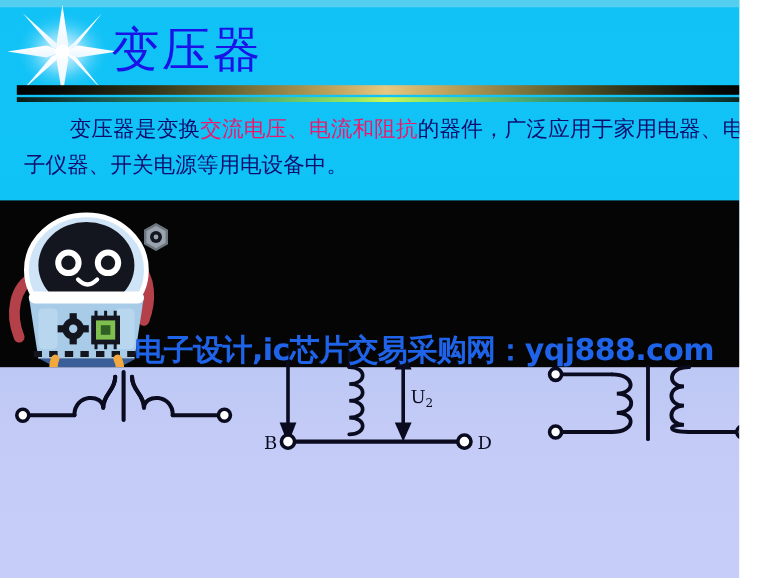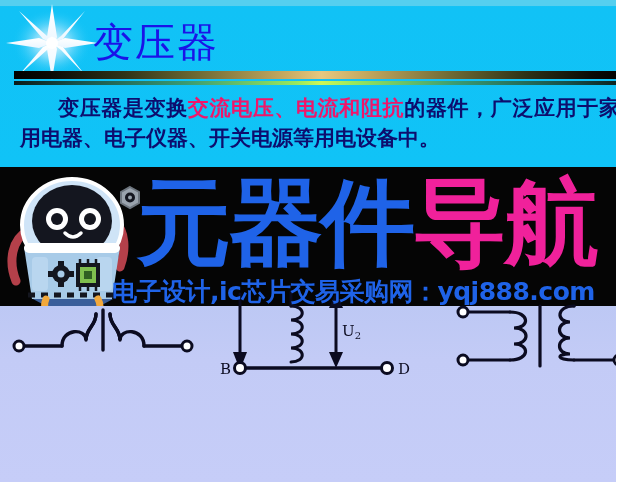--- a/index.html
+++ b/index.html
@@ -62,26 +62,26 @@
     background: linear-gradient(to right,
       #0b1a17 0%, #17504a 10%, #3a9a72 28%,
       #9ae85e 46%, #cdf757 50%, #9ae85e 55%,
       #3a9a72 72%, #17504a 90%, #0b1a17 100%);
   }
 
   
   .body-text {
     position: absolute; left: 20px; top: 93px; width: 600px;
     font-family: "DejaVu Serif", "Liberation Serif", serif;
-    font-size: 21px;
+    font-size: 18px;
     line-height: 30px;
     color: #0d0d6e;
     text-align: justify;
     text-indent: 38px;
-    font-weight: 700;
+    font-weight: 400;
     letter-spacing: 0px;
   }
   .body-text .hl { color: #f0166a; }
 
   
   .wm-band {
     position: absolute; left: 0; top: 167px; width: 640px; height: 139px;
     background: #050505;
     overflow: hidden;
   }
@@ -223,21 +223,20 @@
         <path d="M96 130 C101 140 95 146 87 142" stroke="#f2a83c" stroke-width="7" fill="none" stroke-linecap="round"></path>
 
         <g transform="translate(118,18)">
           <polygon points="10,0 19,5 19,16 10,21 1,16 1,5" fill="#9aa3ad" stroke="#6d757e" stroke-width="2"></polygon>
           <circle cx="10" cy="10.5" r="5" fill="#14161f"></circle>
           <circle cx="10" cy="10.5" r="2" fill="#9aa3ad"></circle>
         </g>
       </svg>
     </div>
 
-    <div class="wm-brand"><span class="b1">元器件</span><span class="b2">导航</span></div>
   </div>
 
   <div class="wm-url">电子设计,ic芯片交易采购网：yqj888.com</div>
 
   <div class="circuits">
 
     <div class="fig" id="fig-power">
       <svg width="190" height="80" viewBox="0 0 190 80">
         <g stroke="#0b0b20" stroke-width="3.4" fill="none" stroke-linecap="round">
 

